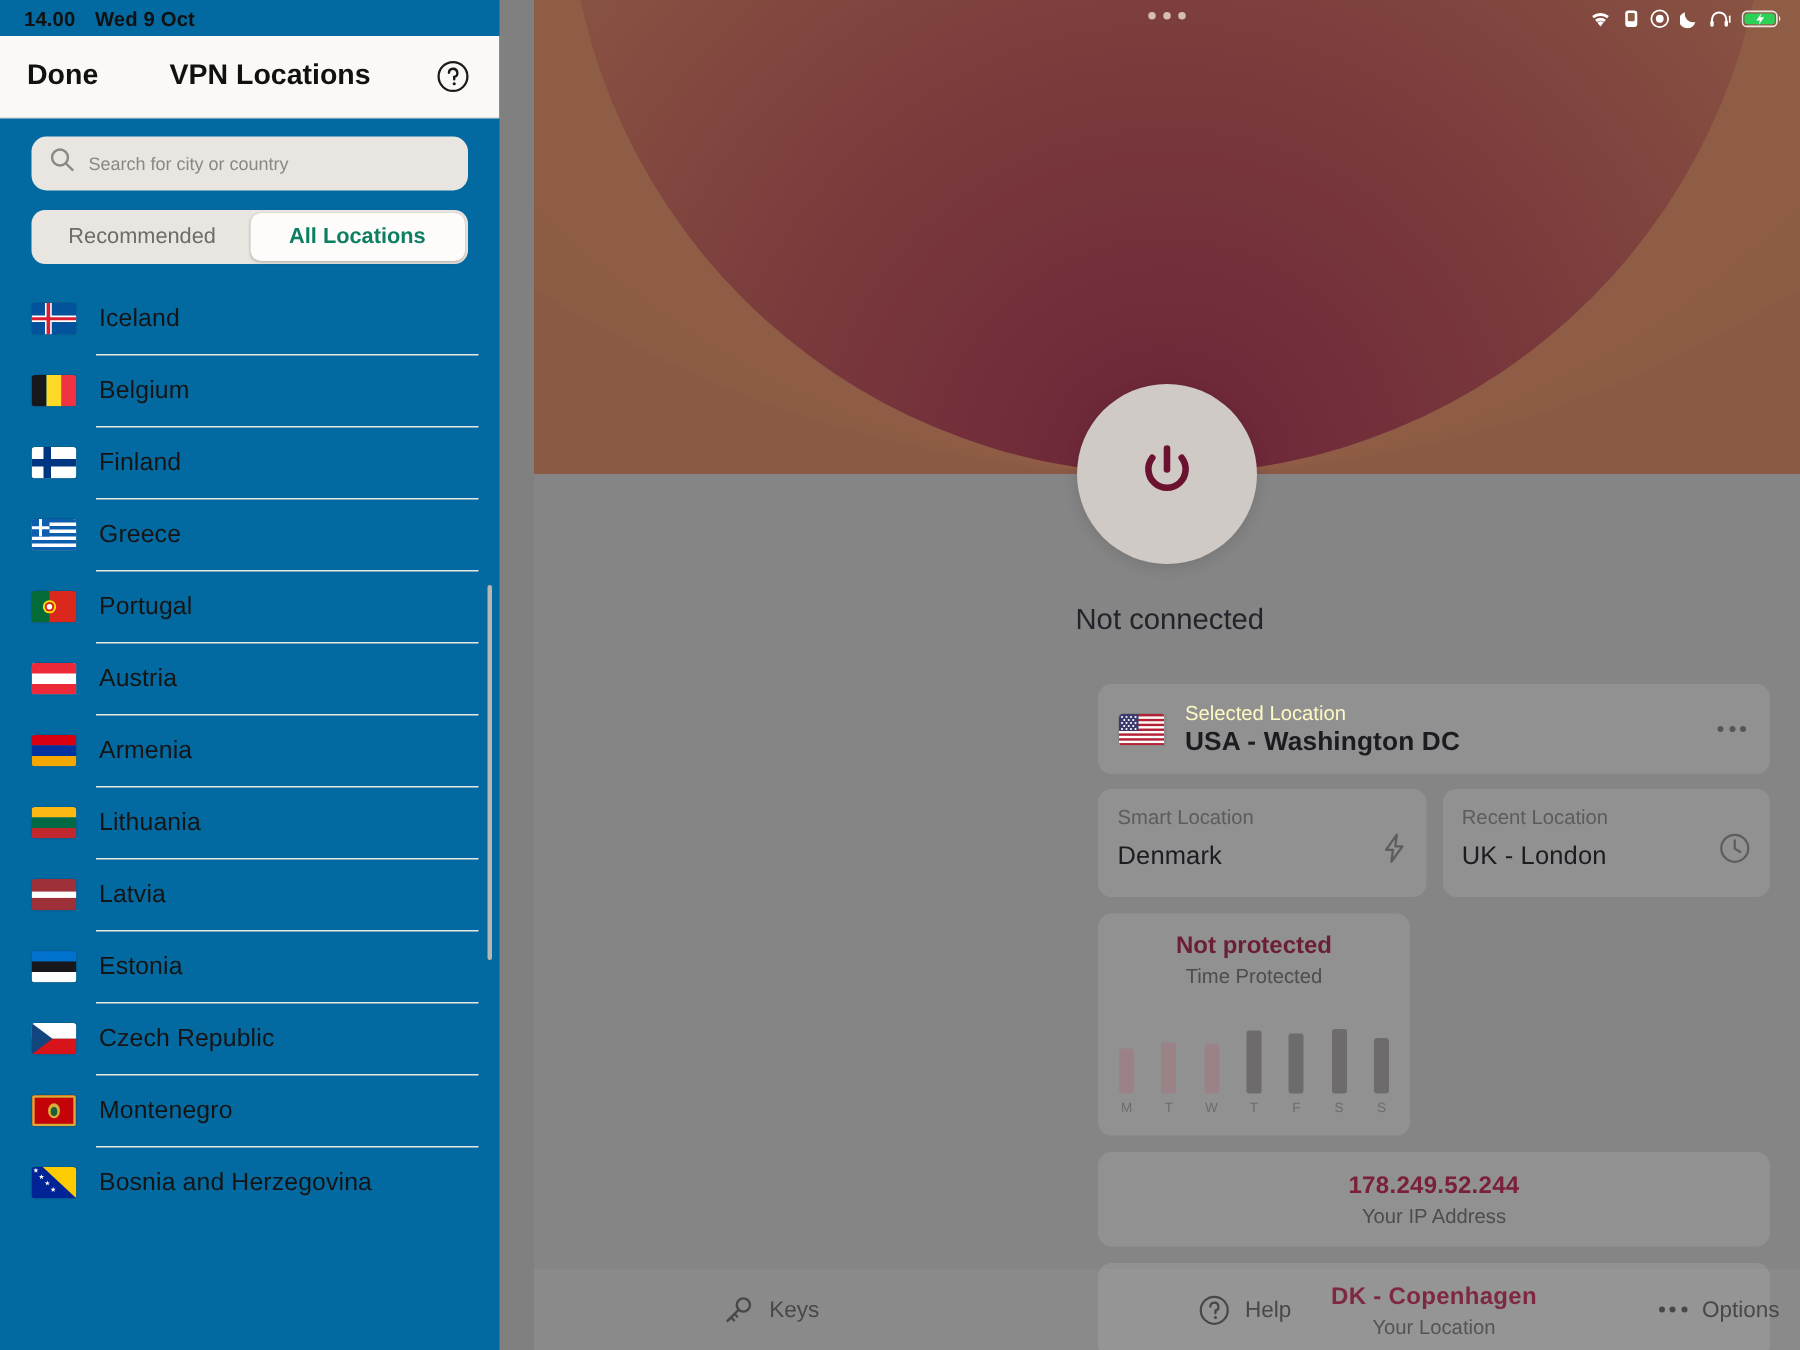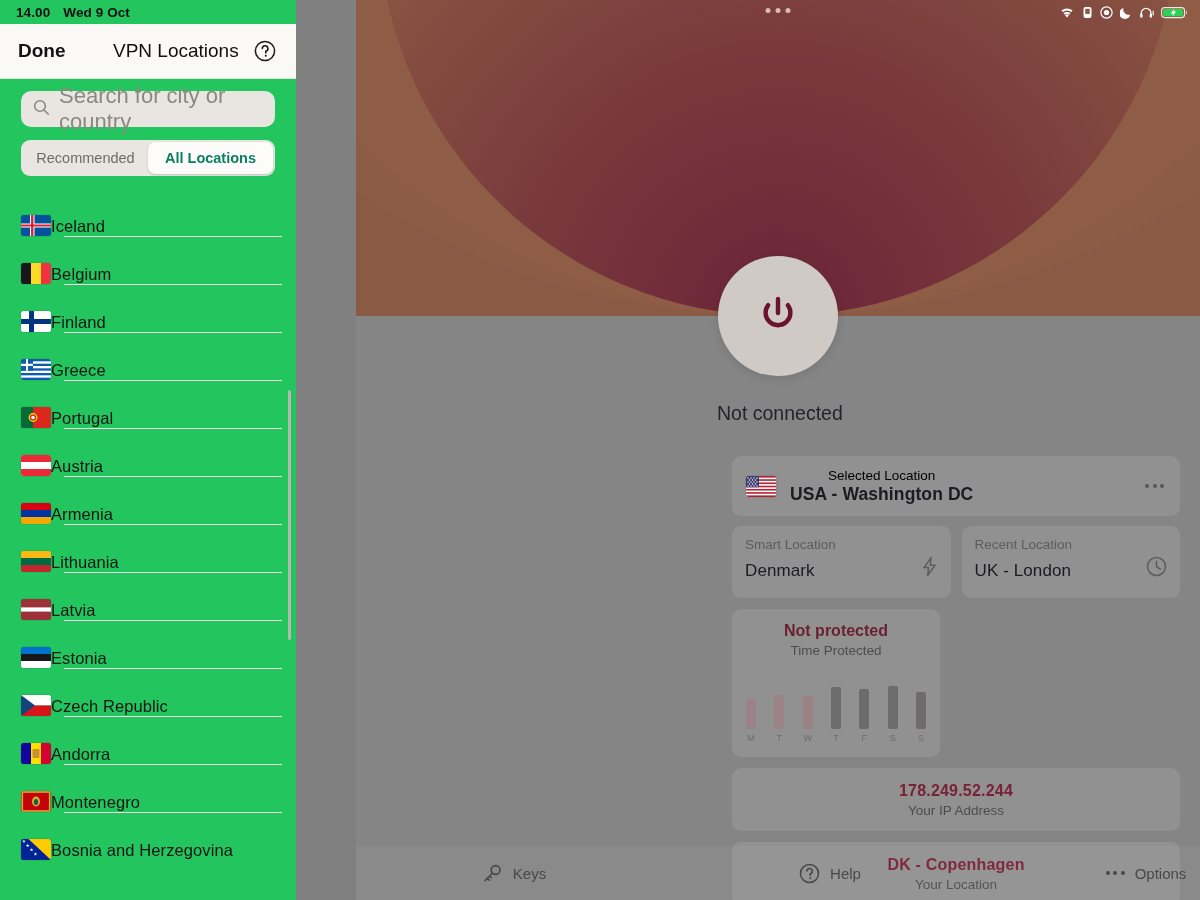--- a/index.html
+++ b/index.html
@@ -6,69 +6,69 @@
   html,body { width:1200px; height:900px; overflow:hidden; }
   body {
     font-family:"Liberation Sans", sans-serif;
     background:#808080;
     -webkit-font-smoothing:antialiased;
   }
   .screen { position:relative; width:1200px; height:900px; overflow:hidden; }
 
   
   .left-panel {
-    position:absolute; left:0; top:0; width:296px; height:900px;
-    background:#22c55e; z-index:5; overflow:hidden;
+    position:absolute; left:0; top:0; width:333px; height:900px;
+    background:#0369a1; z-index:5; overflow:hidden;
   }
   .statusbar-left {
     height:24px; display:flex; align-items:center; gap:13px;
     padding:0 16px; font-size:13.5px; font-weight:bold; color:#111;
     letter-spacing:.1px;
   }
   .nav-header {
     height:54px; display:flex; align-items:center; padding:0 18px;
     position:relative; background:#fbf9f6;
   }
   .nav-done { font-size:19px; font-weight:bold; color:#111; cursor:pointer; }
   .nav-title {
-    font-size:19px; font-weight:normal; color:#111;
+    font-size:19px; font-weight:bold; color:#111;
     position:absolute; left:113px;
   }
   .nav-help {
     position:absolute; right:20px; top:50%; transform:translateY(-50%);
     width:22px; height:22px; cursor:pointer;
   }
   .nav-sep { height:1px; background:#e3e0db; }
 
   .search-wrap { padding:12px 21px 0 21px; }
   .search-box {
     height:36px; background:#e9e6e1; border-radius:10px;
     display:flex; align-items:center; gap:9px; padding:0 12px;
   }
   .search-box svg { flex:0 0 auto; }
-  .search-text { font-size:22px; color:#8b8883; }
+  .search-text { font-size:12px; color:#8b8883; }
 
   .seg-wrap { padding:13px 21px 0 21px; }
   .segmented {
     height:36px; background:#e9e6e1; border-radius:9px;
     display:flex; padding:2px; position:relative;
   }
   .seg {
     flex:1; display:flex; align-items:center; justify-content:center;
     font-size:14.5px; border-radius:7px; cursor:pointer;
   }
   .seg.inactive { color:#6f6c68; }
   .seg.active {
     background:#fdfcfa; color:#0d7e62; font-weight:bold;
     box-shadow:0 1px 2px rgba(0,0,0,.16), 0 0 1px rgba(0,0,0,.1);
   }
 
   .list { margin-top:12px; position:relative; }
   .row {
-    height:48px; display:flex; align-items:flex-end; 
+    height:48px; display:flex; align-items:center; gap:15px;
     padding:0 21px; position:relative; cursor:pointer;
   }
   .row + .row::before {
     content:""; position:absolute; left:64px; right:14px; top:0;
     height:1px; background:#ebe8e3;
   }
   .flag {
     width:30px; height:21px; border-radius:2.5px; overflow:hidden;
     flex:0 0 auto; box-shadow:0 0 0 .5px rgba(0,0,0,.12);
     position:relative;
@@ -137,21 +137,21 @@
   }
   .card {
     background:rgba(255,255,255,.10); border-radius:9px;
   }
   .card-selected {
     height:60px; display:flex; align-items:center; gap:13px;
     padding:0 14px; cursor:pointer; position:relative;
   }
   .card-selected .flag { width:31px; height:21px; }
   .sel-texts { display:flex; flex-direction:column; gap:1px; }
-  .sel-label { font-size:13.5px; color:#000000;text-align:center; }
+  .sel-label { font-size:13.5px; color:#fef9c3; }
   .sel-value { font-size:17.5px; color:#1d1a20; font-weight:bold; letter-spacing:.1px; }
   .dots-btn {
     position:absolute; right:16px; top:50%; transform:translateY(-50%);
     display:flex; gap:3.5px; cursor:pointer;
   }
   .dots-btn i { width:4px; height:4px; border-radius:50%; background:#585558; display:block; }
 
   .row2 { display:flex; gap:11px; margin-top:10px; }
   .mini-card {
     flex:1; height:72px; padding:11px 13px 0 13px;
@@ -591,31 +591,20 @@
               <rect width="30" height="10.5" fill="#fff"></rect>
               <rect y="10.5" width="30" height="10.5" fill="#d7141a"></rect>
               <path d="M0 0l14 10.5L0 21z" fill="#11457e"></path>
             </svg>
           </div>
           <div class="cname">Czech Republic</div>
         </div>
         <div class="row">
           <div class="flag">
             <svg viewBox="0 0 30 21" preserveAspectRatio="none">
-              <rect width="10" height="21" fill="#10069f"></rect>
-              <rect x="10" width="10" height="21" fill="#fedd00"></rect>
-              <rect x="20" width="10" height="21" fill="#d50032"></rect>
-              <rect x="11.5" y="6" width="7" height="9" rx="1" fill="#c8912a"></rect>
-            </svg>
-          </div>
-          <div class="cname">Andorra</div>
-        </div>
-        <div class="row">
-          <div class="flag">
-            <svg viewBox="0 0 30 21" preserveAspectRatio="none">
               <rect width="30" height="21" fill="#c40308"></rect>
               <rect x="1.3" y="1" width="27.4" height="19" fill="none" stroke="#d4af37" stroke-width="1.6"></rect>
               <ellipse cx="15" cy="10.5" rx="4" ry="5" fill="#d4af37"></ellipse>
               <ellipse cx="15" cy="11" rx="2.2" ry="3" fill="#1b5e3a"></ellipse>
             </svg>
           </div>
           <div class="cname">Montenegro</div>
         </div>
         <div class="row">
           <div class="flag">

